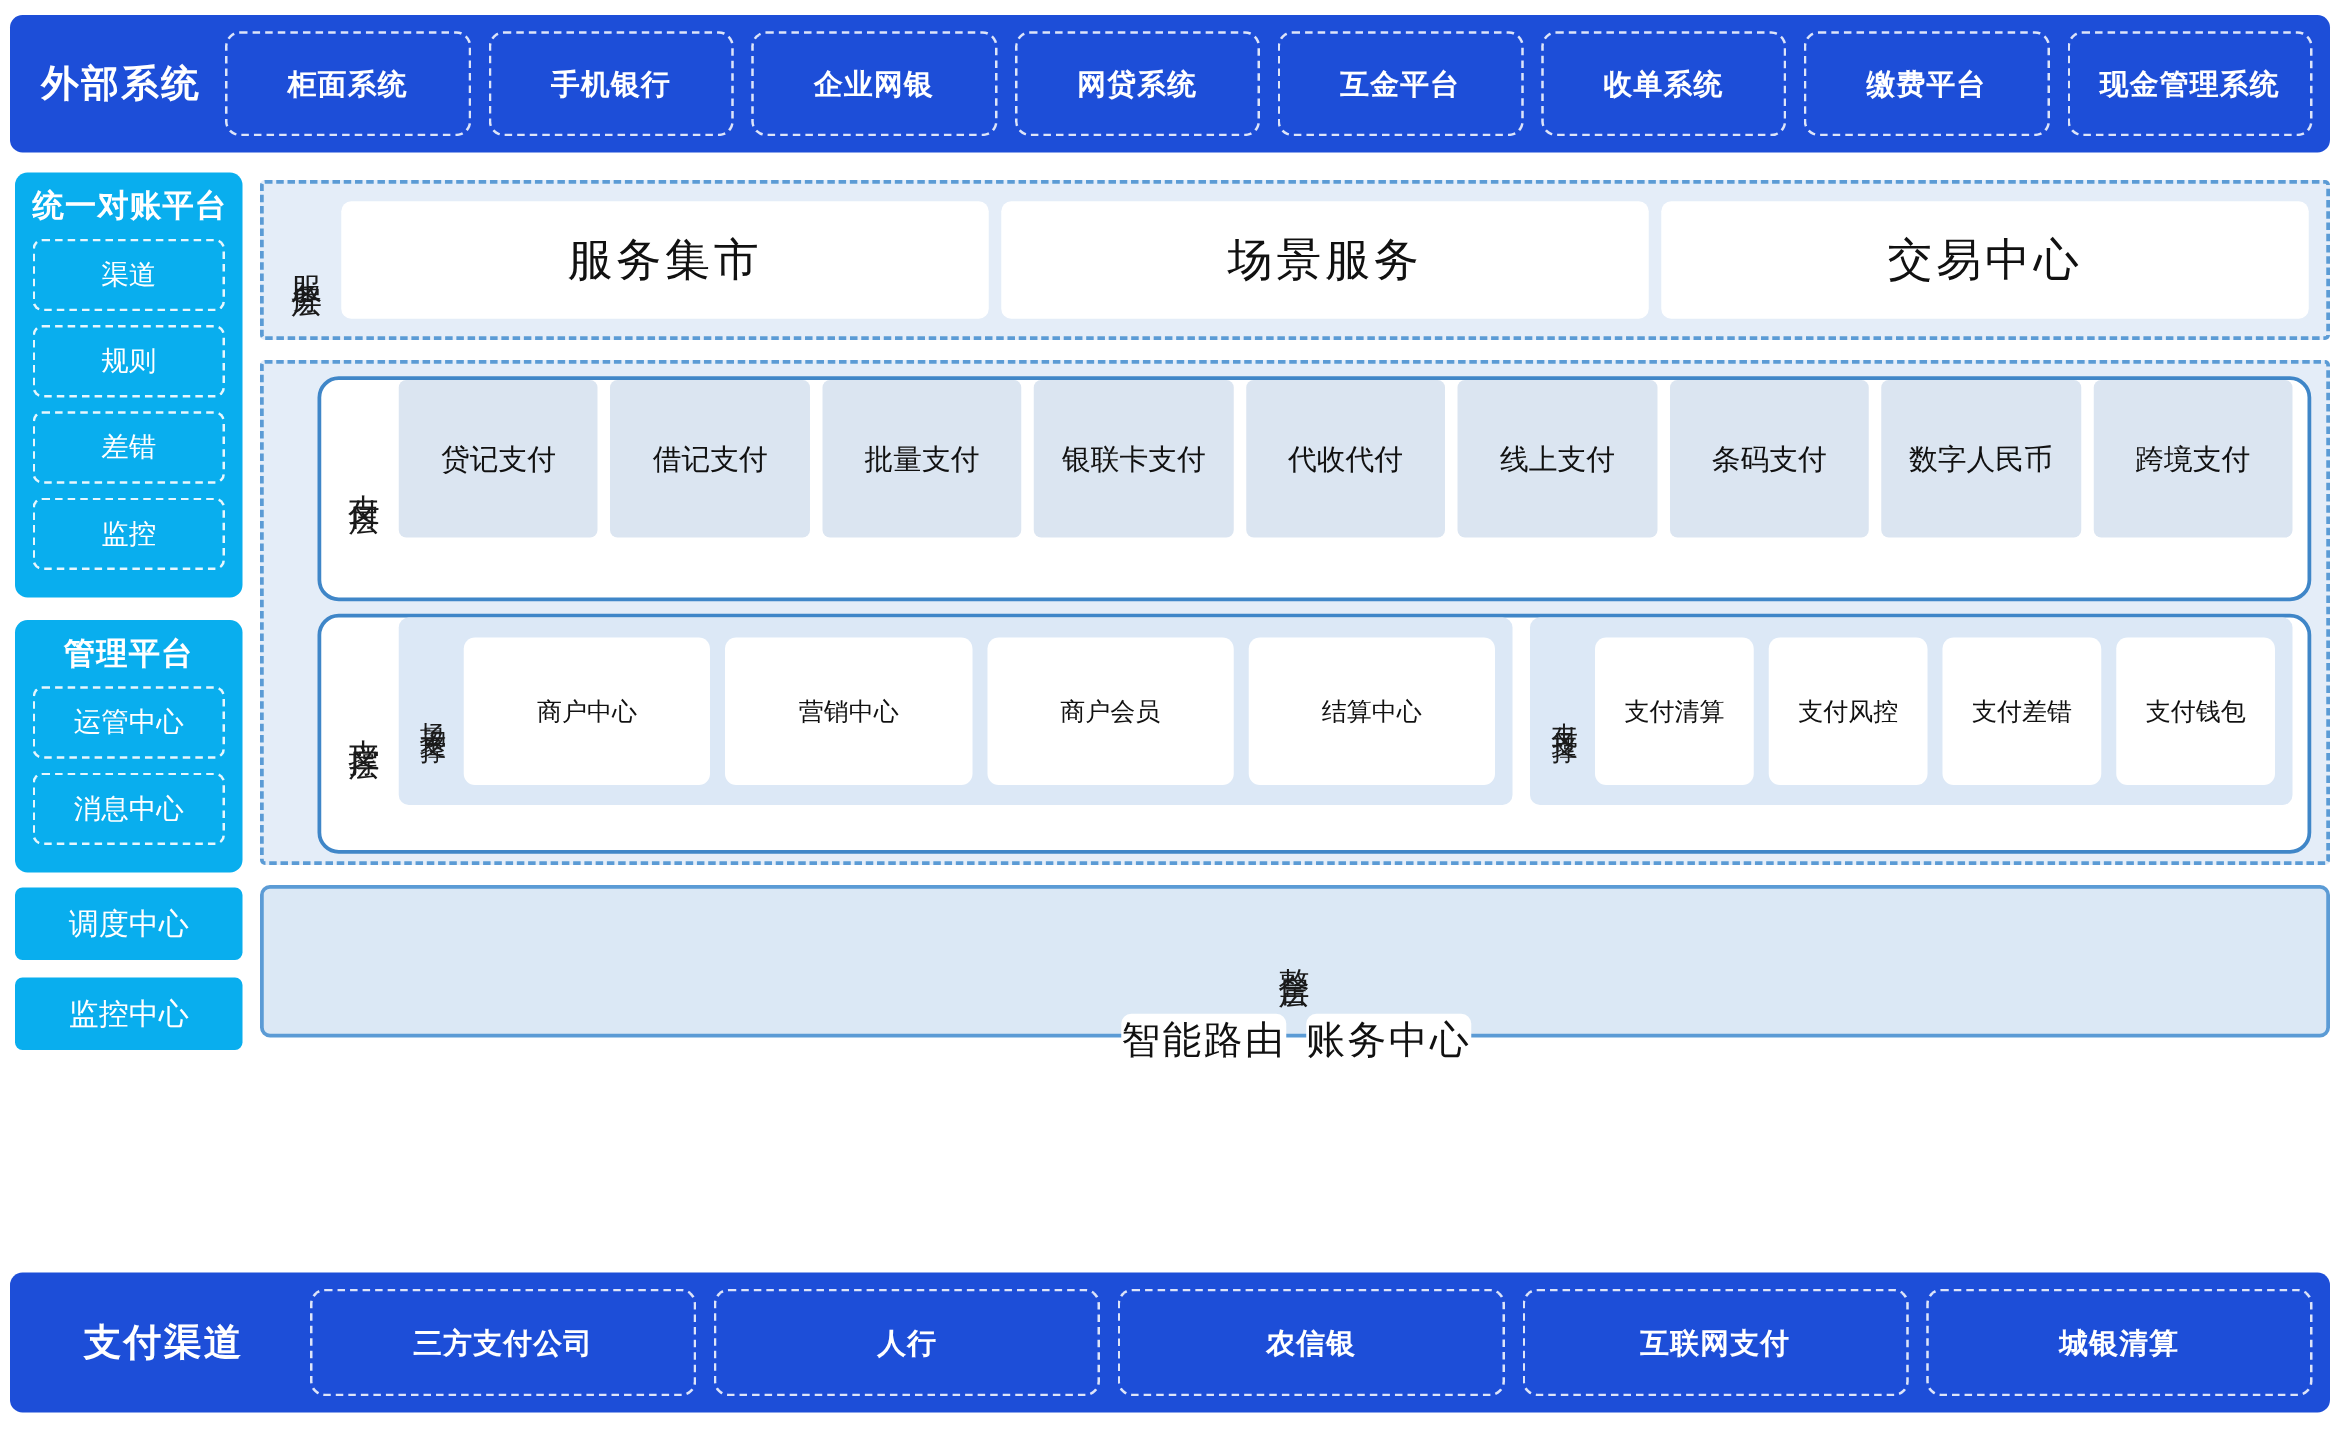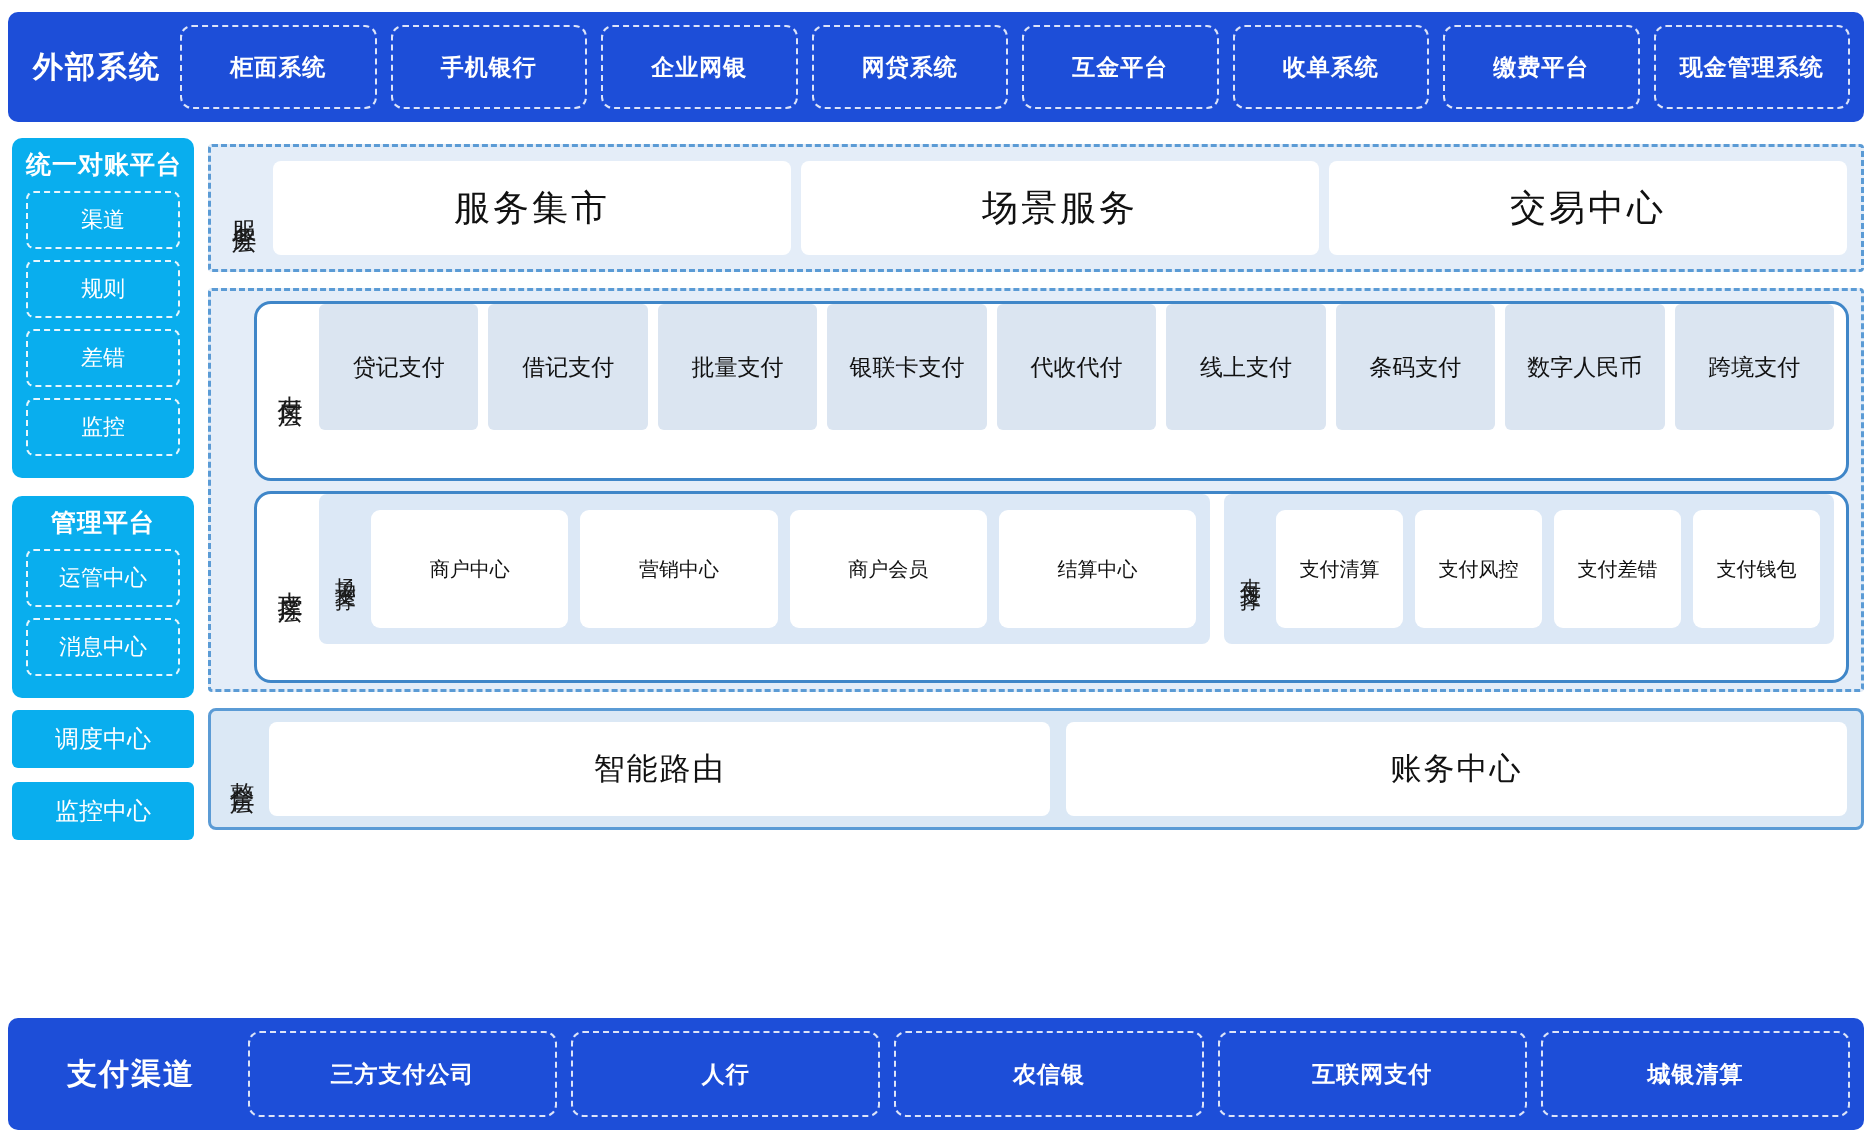--- a/index.html
+++ b/index.html
@@ -273,20 +273,21 @@
   #integration-layer {
     position: absolute;
     left: 0; top: 572px;
     width: 1656px; height: 122px;
     background: #dbe8f5;
     border: 3px solid #5b9bd5;
     border-radius: 8px;
     display: flex;
     align-items: center;
     padding: 0 14px 0 10px;
+    flex-direction: column;
   }
   #integration-layer .vlabel { width: 42px; height: 100px; }
   .integ-cards {
     flex: 1 1 auto;
     display: flex;
     gap: 16px;
     height: 94px;
     margin-left: 6px;
   }
   .integ-card {

